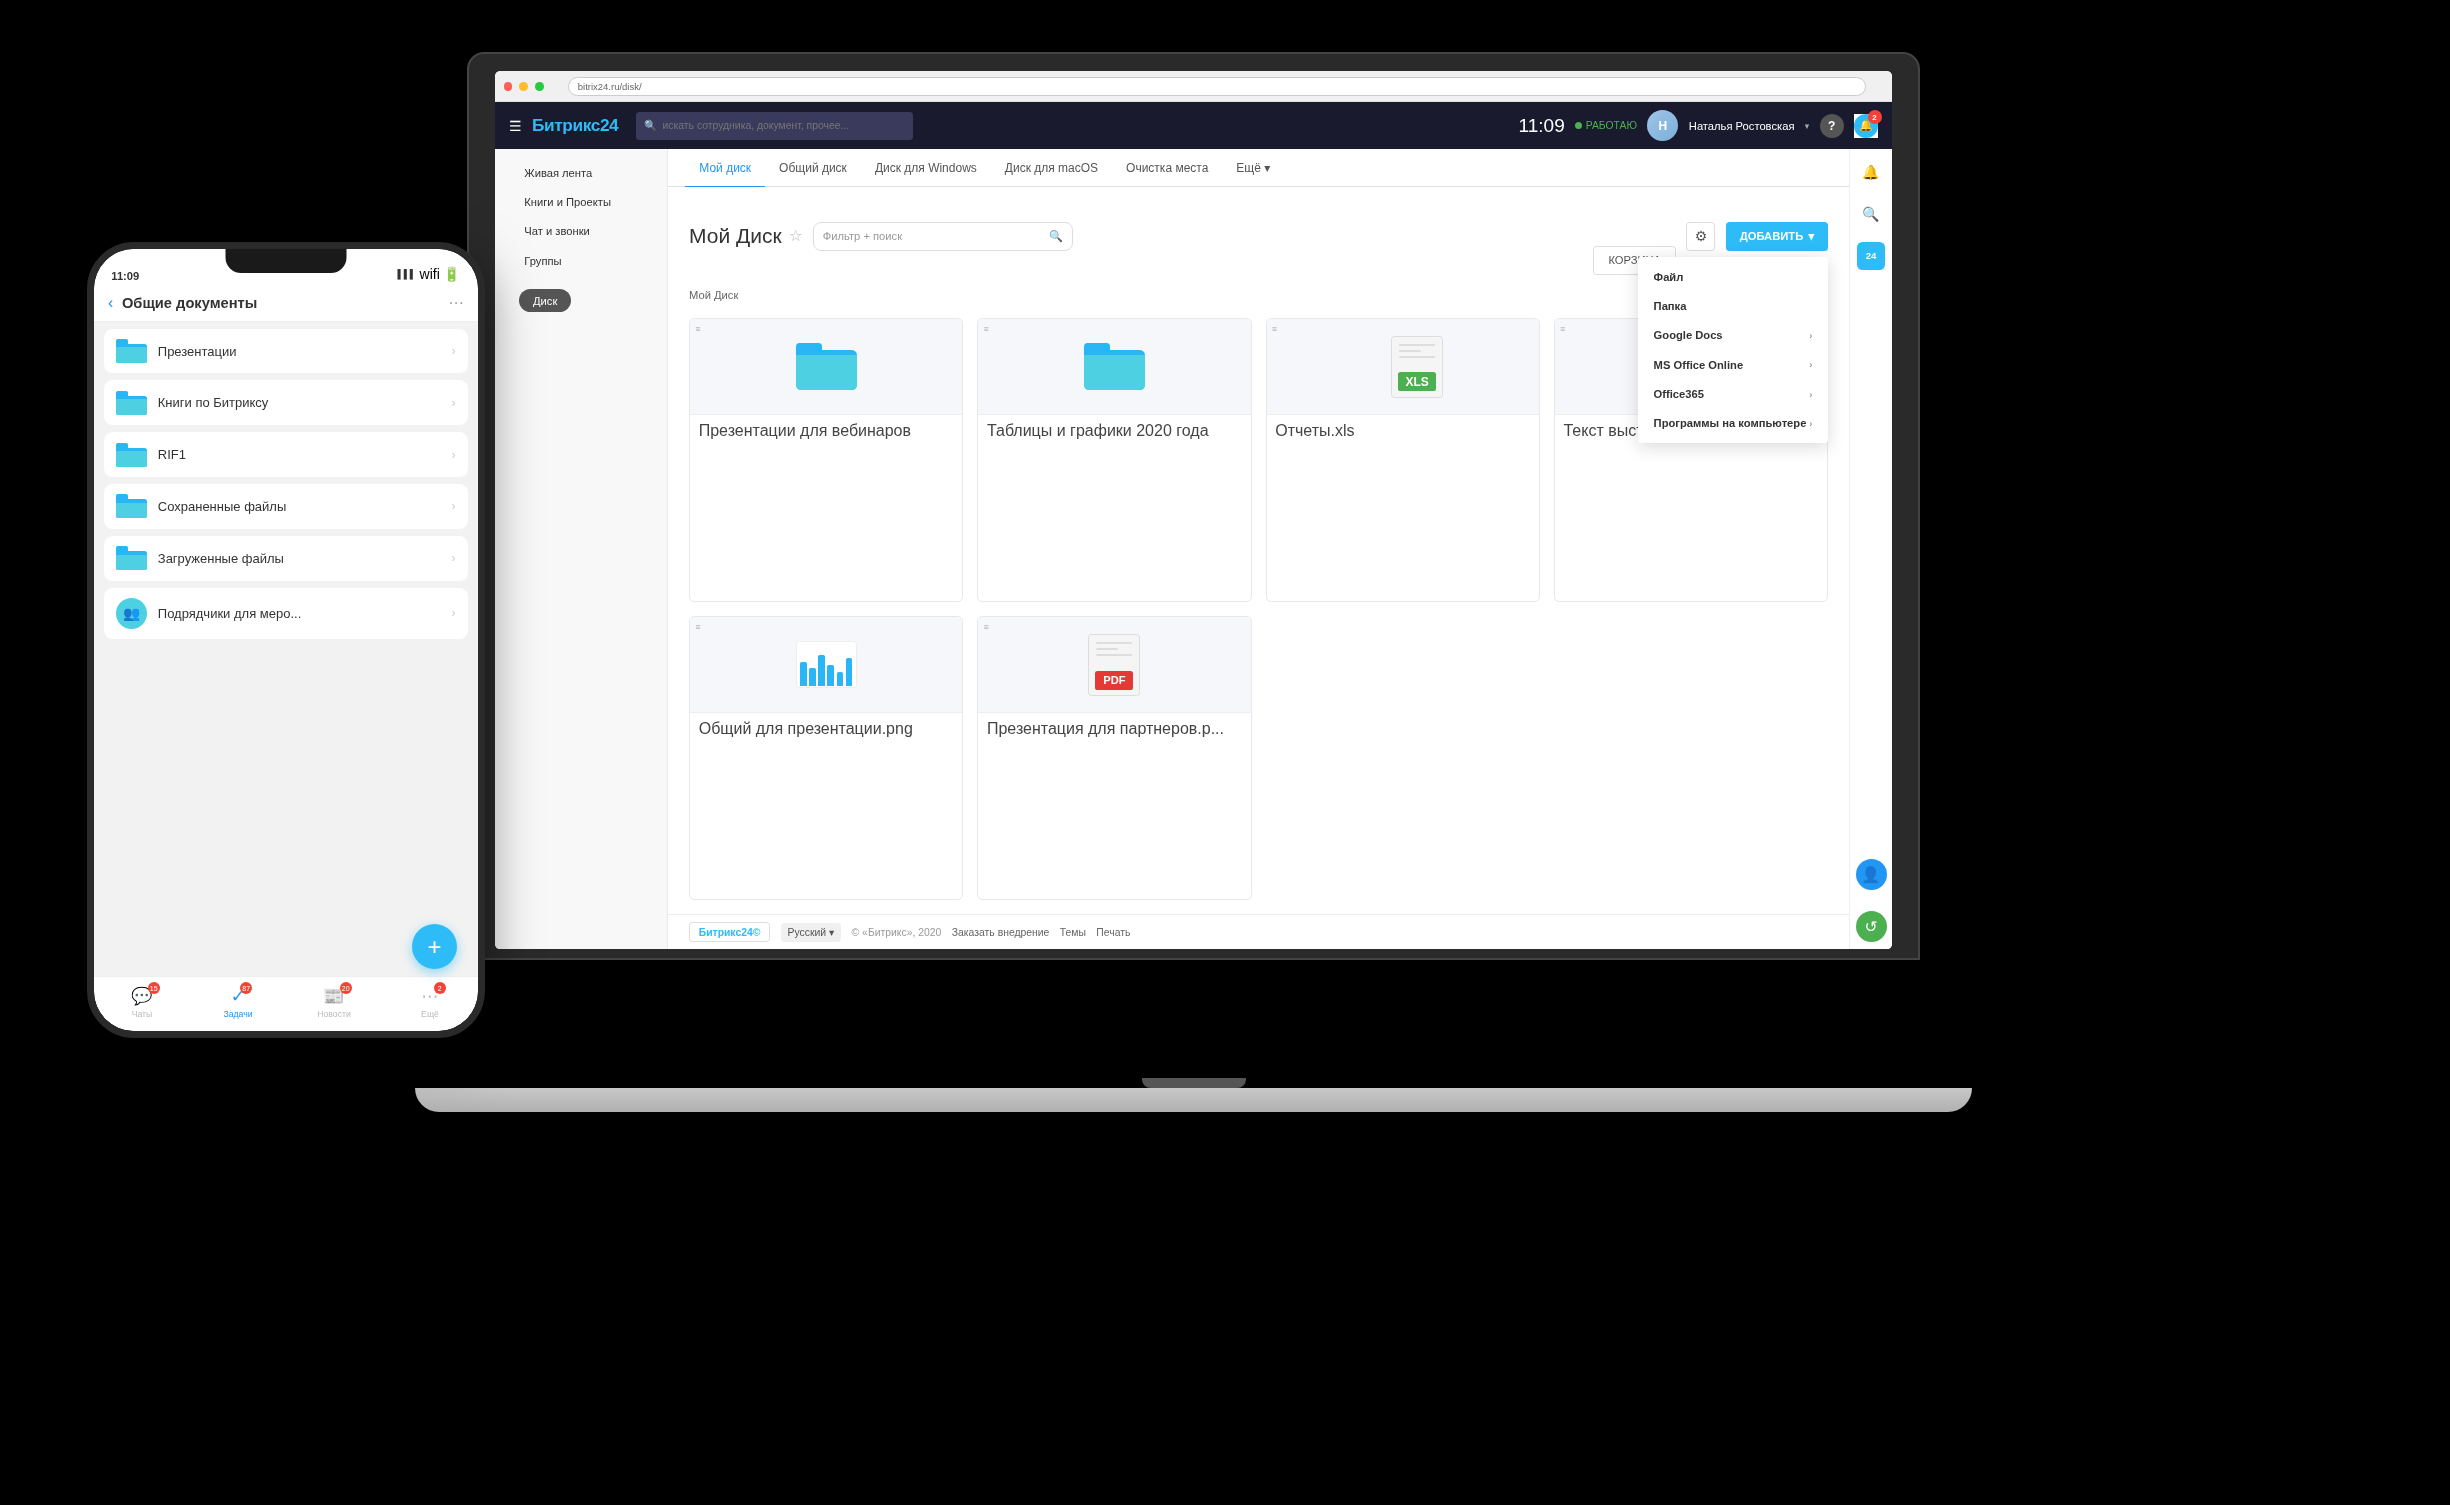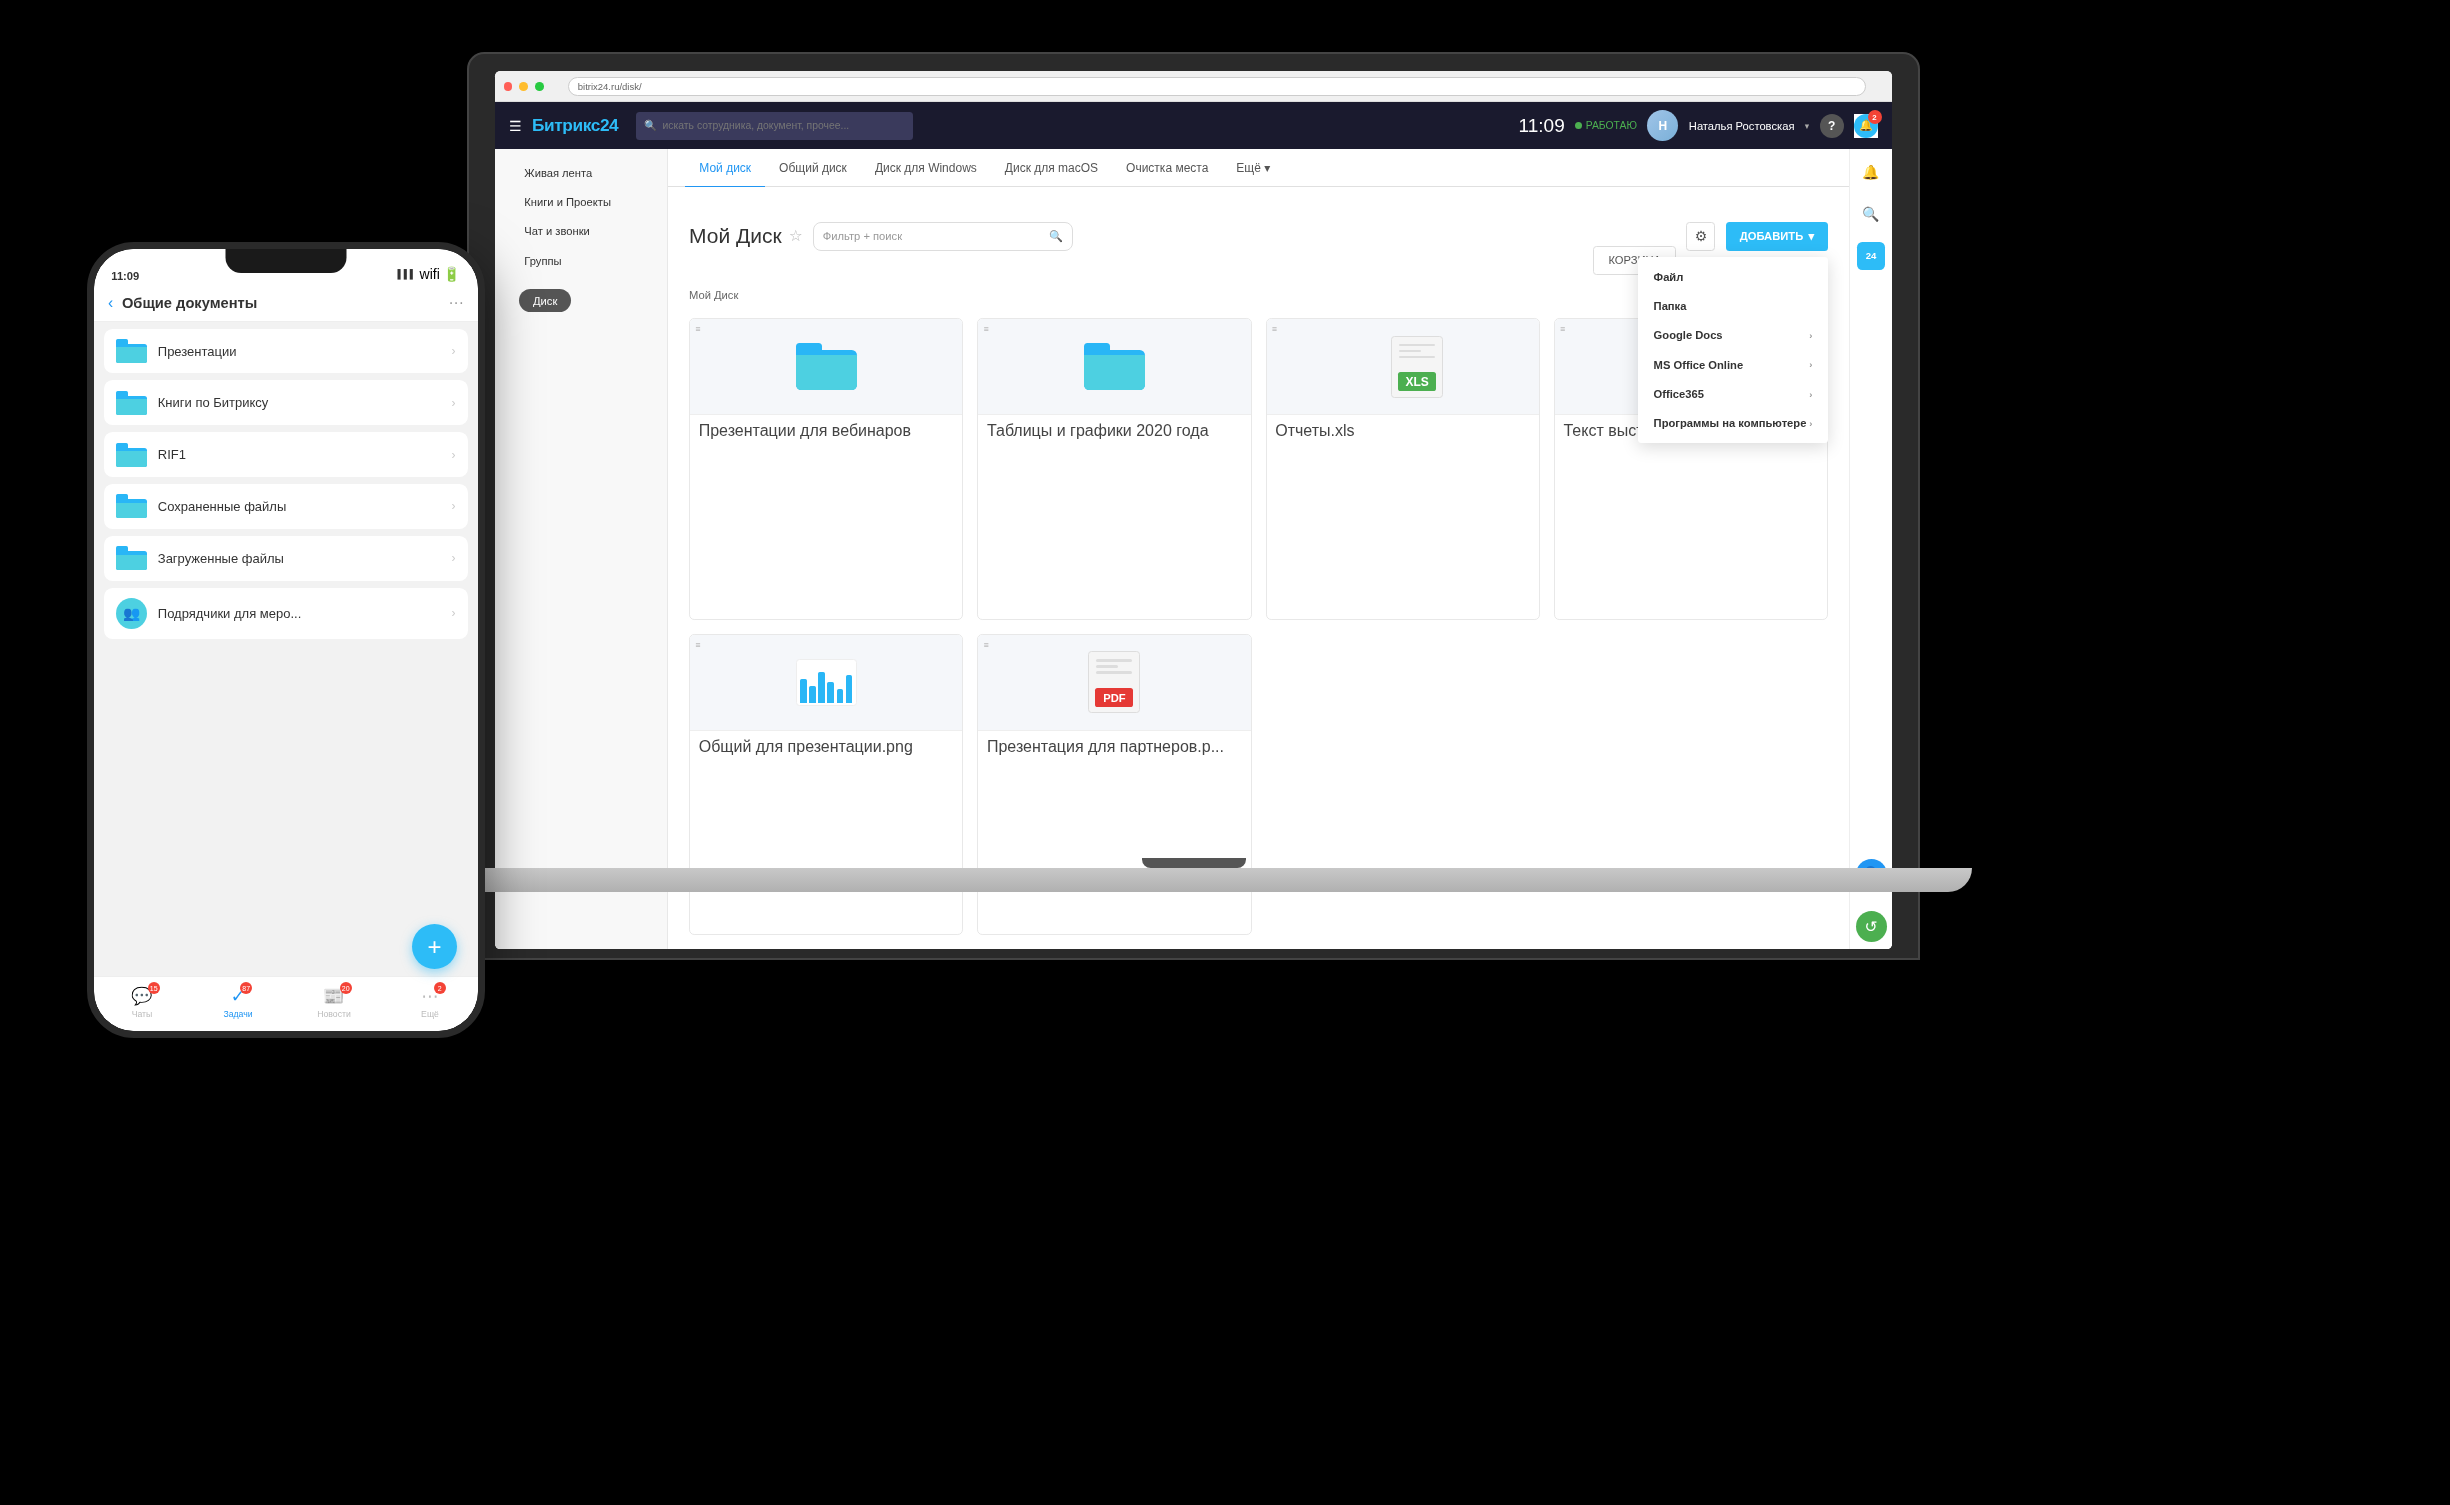--- a/index.html
+++ b/index.html
@@ -11,21 +11,21 @@
       font-family: -apple-system, BlinkMacSystemFont, 'Segoe UI', Arial, sans-serif;
       position: relative;
     }
 
     
     .laptop-container {
       position: absolute;
       left: 467px;
       top: 52px;
       width: 1453px;
-      height: 840px;
+      height: 1060px;
     }
     .laptop-body {
       position: absolute;
       left: 0; top: 0;
       width: 1453px;
       height: 908px;
       background: #2a2a2a;
       border-radius: 17.3px 17.3px 0 0;
       border: 2.6px solid #444;
       overflow: hidden;
@@ -953,20 +953,30 @@
                       <div class="doc-line"></div>
                     </div>
                     <div class="pdf-badge">PDF</div>
                   </div>
                 </div>
                 <div class="file-name">Презентация для партнеров.p...</div>
               </div>
 
             </div>
 
+            <div class="footer">
+              <div class="footer-brand">
+                <span>Битрикс</span><span style="color:#2dbcf7">24</span><span>©</span>
+              </div>
+              <div class="footer-lang">Русский ▾</div>
+              <span class="footer-copyright">© «Битрикс», 2020</span>
+              <span class="footer-link">Заказать внедрение</span>
+              <span class="footer-link">Темы</span>
+              <span class="footer-link">Печать</span>
+            </div>
 
           </div>
 
           <div class="right-icons" style="display:flex;flex-direction:column;align-items:center;width:43px;background:#fff;border-left:0.9px solid #eee;padding-top:8.7px;gap:14px;">
             <div class="right-icon-btn">🔔</div>
             <div class="right-icon-btn">🔍</div>
             <div class="right-icon-24">24</div>
             <div style="flex:1;"></div>
             <div class="right-icon-circle">👤</div>
             <div class="right-icon-green-circle">↺</div>

